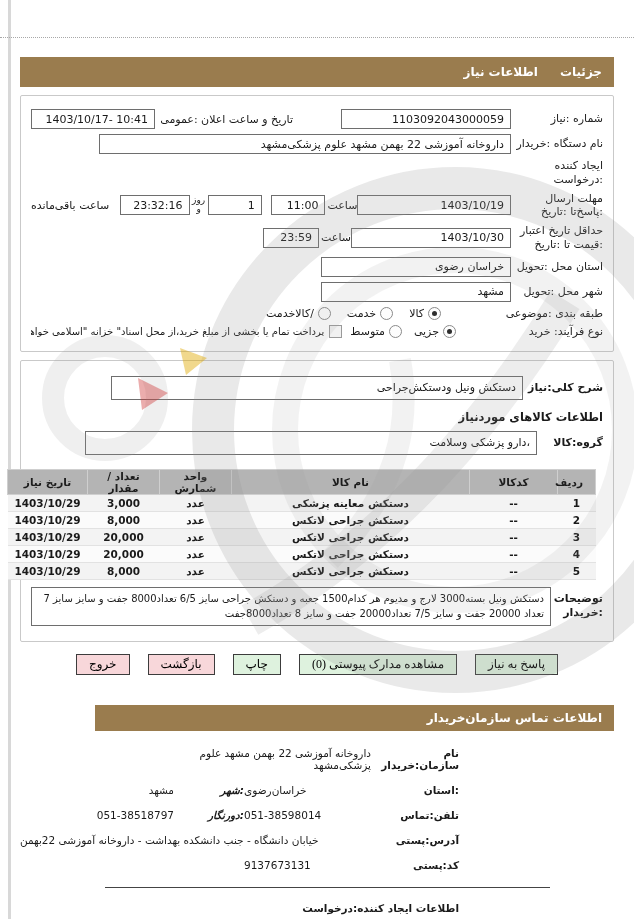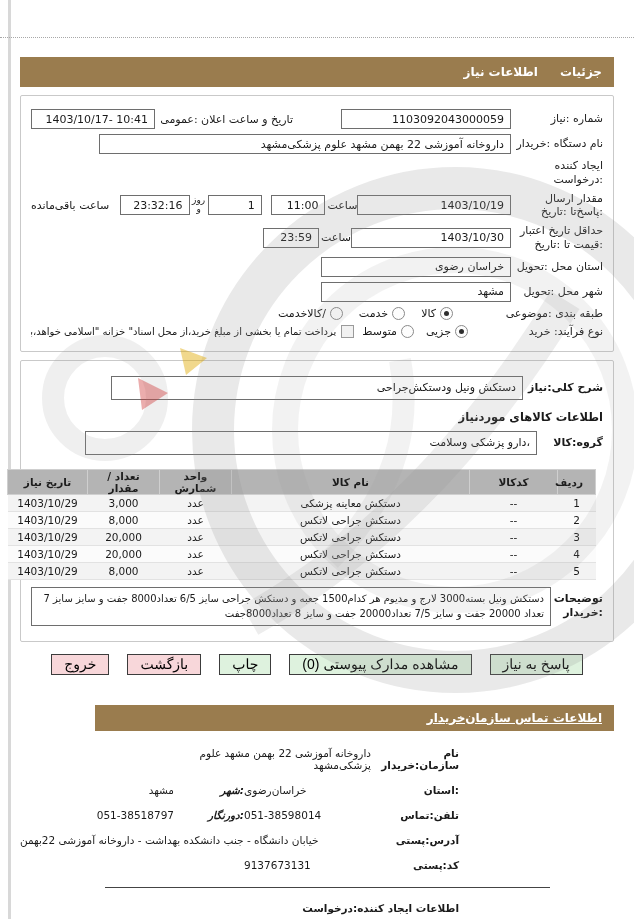--- a/index.html
+++ b/index.html
@@ -6,49 +6,49 @@
   body{
     width:634px;height:919px;position:relative;overflow:hidden;background:#fff;
     font-family:"DejaVu Sans","Liberation Sans",sans-serif;font-size:11px;color:#1a1a1a;
     direction:rtl;
   }
   .left-strip{position:absolute;left:8px;top:0;bottom:0;width:3px;background:#d8d8d8;}
   .dotted-sep{position:absolute;top:37px;left:0;right:0;border-top:1px dotted #a8a8a8;}
   .bar{background:#9a7c4e;color:#fff;height:30px;display:flex;align-items:center;
        padding:0 12px;font-weight:bold;font-size:12px;}
   .bar1{margin:57px 20px 0 20px;gap:22px;}
-  .bar2{margin:30px 20px 16px 95px;height:26px;text-decoration:underline;}
+  .bar2{margin:30px 20px 16px 95px;height:26px;}
   .gbox{border:1px solid #c9c9c9;border-radius:2px;background:#fff;margin:8px 20px 0 20px;padding:8px 10px;}
   .frow{display:flex;align-items:center;margin:5px 0;}
   .lb{width:92px;flex-shrink:0;color:#222;line-height:1.25;}
-  .lb2{width:135px;flex-shrink:0;color:#222;}
+  .lb2{width:135px;flex-shrink:0;color:#222;margin-left:12px;}
   .fbox{border:1px solid #6e6e6e;height:20px;display:flex;align-items:center;
         padding:0 6px;background:#fff;box-sizing:border-box;font-size:11px;}
   .ltr{direction:ltr;unicode-bidi:isolate;}
   .sp{flex:1;}
   .tinylb{width:18px;font-size:9px;line-height:1.05;text-align:center;flex-shrink:0;}
   .hourlb{width:32px;text-align:right;flex-shrink:0;}
   .radio{width:11px;height:11px;border:1px solid #8a8a8a;border-radius:50%;background:#fdfdfd;
          display:inline-flex;align-items:center;justify-content:center;flex-shrink:0;margin-left:4px;}
   .radio .dot{width:5px;height:5px;border-radius:50%;background:#2e2e2e;display:none;}
   .radio.sel .dot{display:block;}
   .chk{width:11px;height:11px;border:1px solid #9a9a9a;background:#f1f1f1;flex-shrink:0;margin-left:5px;}
   .ritem{display:flex;align-items:center;margin-left:16px;white-space:nowrap;}
   .bold{font-weight:bold;}
   .sec2 .frow{margin:7px 0;}
   table.goods{border-collapse:collapse;table-layout:fixed;width:calc(100% - 14px);
               margin:14px 7px 4px 7px;font-size:10.5px;}
   table.goods th{background:#b4b4b4;color:#1c1c1c;font-weight:bold;height:24px;
                  border:1px solid #cfcfcf;padding:0 12px;}
-  table.goods td{height:16px;border-bottom:1px solid #e2e2e2;padding:0 4px;text-align:center;}
+  table.goods td{height:16px;border-bottom:1px solid #e2e2e2;padding:0 4px;text-align:center;font-weight:bold;}
   table.goods tr:nth-child(odd) td{background:#f3f3f3;}
   table.goods tr:nth-child(even) td{background:#fbfbfb;}
   .btnrow{display:flex;justify-content:center;gap:18px;margin-top:12px;}
   .btn{border:1px solid #3c3c3c;background:#def2de;height:21px;display:flex;align-items:center;
-       padding:0 12px;font-size:14px;cursor:pointer;font-family:Liberation Sans, sans-serif;}
+       padding:0 12px;font-size:12px;cursor:pointer;font-family:Liberation Serif, serif;}
   .btn.pink{background:#f8d7da;}
   .contact{margin:14px 175px 0 20px;font-size:10.5px;}
   .crow{display:flex;align-items:flex-start;margin:13px 0;}
   .lbc{width:70px;flex-shrink:0;font-weight:bold;}
   .cv1{width:145px;flex-shrink:0;text-align:left;}
   .lbc2{width:70px;flex-shrink:0;font-weight:bold;text-align:right;font-style:italic;}
   .cv2{width:120px;flex-shrink:0;text-align:right;}
   .cvw{flex:1;text-align:left;}
   .hrline{border:none;border-top:1px solid #444;margin:16px 84px 14px 105px;}
   .link{color:#1a1acc;position:absolute;top:4px;right:-34px;white-space:nowrap;cursor:pointer;}
@@ -93,21 +93,21 @@
       <div class="fbox" style="width:412px">
         <span>داروخانه آموزشی 22 بهمن مشهد علوم پزشکی‌مشهد</span>
       </div>
     </div>
 
     <div class="frow">
       <span class="lb">ایجاد کننده :درخواست</span>
     </div>
 
     <div class="frow">
-      <span class="lb">مقدار ارسال :پاسخ‌تا :تاریخ</span>
+      <span class="lb">مهلت ارسال :پاسخ‌تا :تاریخ</span>
       <div class="fbox" style="width:160px">
         <span class="ltr">1403/10/19</span>
       </div>
       <span class="hourlb">ساعت</span>
       <div class="fbox" style="width:56px">
         <span class="ltr">11:00</span>
       </div>
       <span style="width:10px"></span>
       <div class="fbox" style="width:56px;justify-content:flex-start">
         <span class="ltr">1</span>

